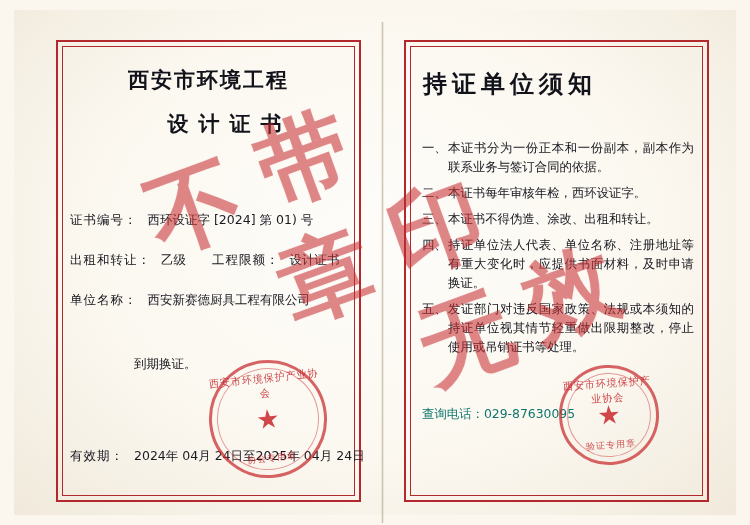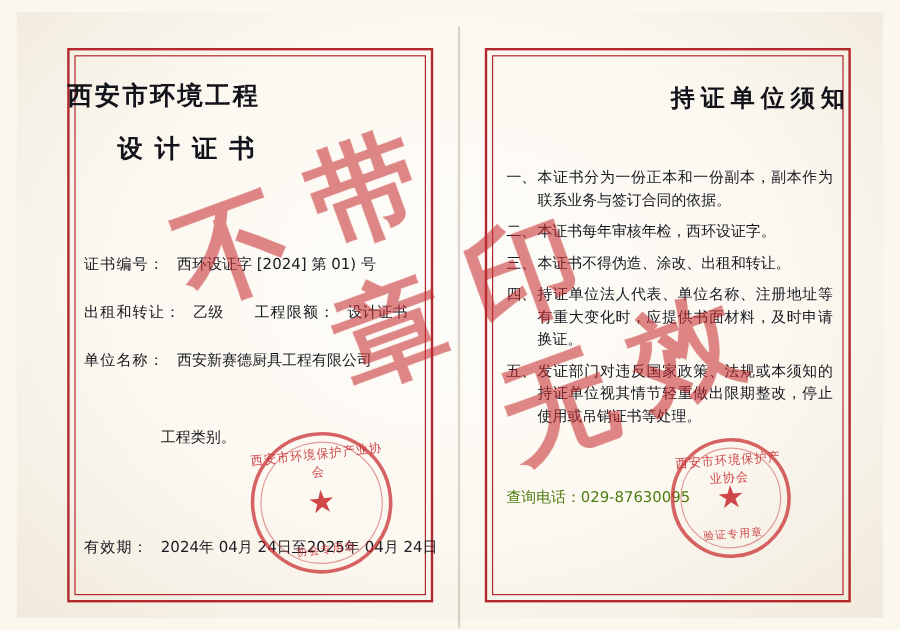--- a/index.html
+++ b/index.html
@@ -72,21 +72,21 @@
   .lpanel {
     position: absolute;
     left: 42px;
     top: 30px;
     width: 305px;
     height: 462px;
     box-sizing: border-box;
     padding: 0;
   }
   .title1, .title2 {
-    text-align: left;
+    text-align: center;
     color: #12121a;
     font-weight: bold;
     font-family: "DejaVu Sans", "Liberation Sans", sans-serif;
   }
   .title1 {
     position: absolute;
     left: 0; right: 0;
     top: 26px;
     font-size: 21px;
     letter-spacing: 2px;
@@ -138,22 +138,22 @@
     left: 390px;
     top: 30px;
     width: 305px;
     height: 462px;
     box-sizing: border-box;
   }
   .rtitle {
     position: absolute;
     left: 14px; right: 0;
     top: 28px;
-    text-align: right;
-    font-size: 20px;
+    text-align: left;
+    font-size: 24px;
     font-weight: bold;
     color: #12121a;
     letter-spacing: 5px;
     text-indent: 5px;
   }
   .notice-list {
     position: absolute;
     left: 18px;
     top: 98px;
     width: 272px;
@@ -176,21 +176,21 @@
   }
   .notice-text {
     flex: 1 1 auto;
     text-align: justify;
   }
   .phone {
     position: absolute;
     left: 18px;
     top: 366px;
     font-size: 12.4px;
-    color: #4d7c0f;
+    color: #0f766e;
   }
   .codebox {
     position: absolute;
     left: 30px;
     top: 392px;
     width: 200px;
     height: 20px;
     border: 1px solid #3a3fa0;
     box-sizing: border-box;
     background: repeating-linear-gradient(
@@ -306,21 +306,21 @@
       </div>
 
       <div class="field f-grade">
         <span class="label">出租和转让：</span><span class="gap-l"></span><span class="value">乙级</span><span class="gap-m"></span><span class="label">工程限额：</span><span class="gap-l"></span><span class="value">设计证书</span>
       </div>
 
       <div class="field f-unit">
         <span class="label">单位名称：</span><span class="gap-l"></span><span class="value">西安新赛德厨具工程有限公司</span>
       </div>
 
-      <div class="field f-cat2">工程类别。</div>
+      <div class="field f-cat2">到期换证。</div>
 
 
       <div class="field f-valid">
         <span class="label">有效期：</span><span class="gap-l"></span><span class="value">2024年 04月 24日至2025年 04月 24日</span>
       </div>
     </div>
 
     <div class="border-box border-right"></div>
     <div class="rpanel">
       <div class="rtitle">持证单位须知</div>

